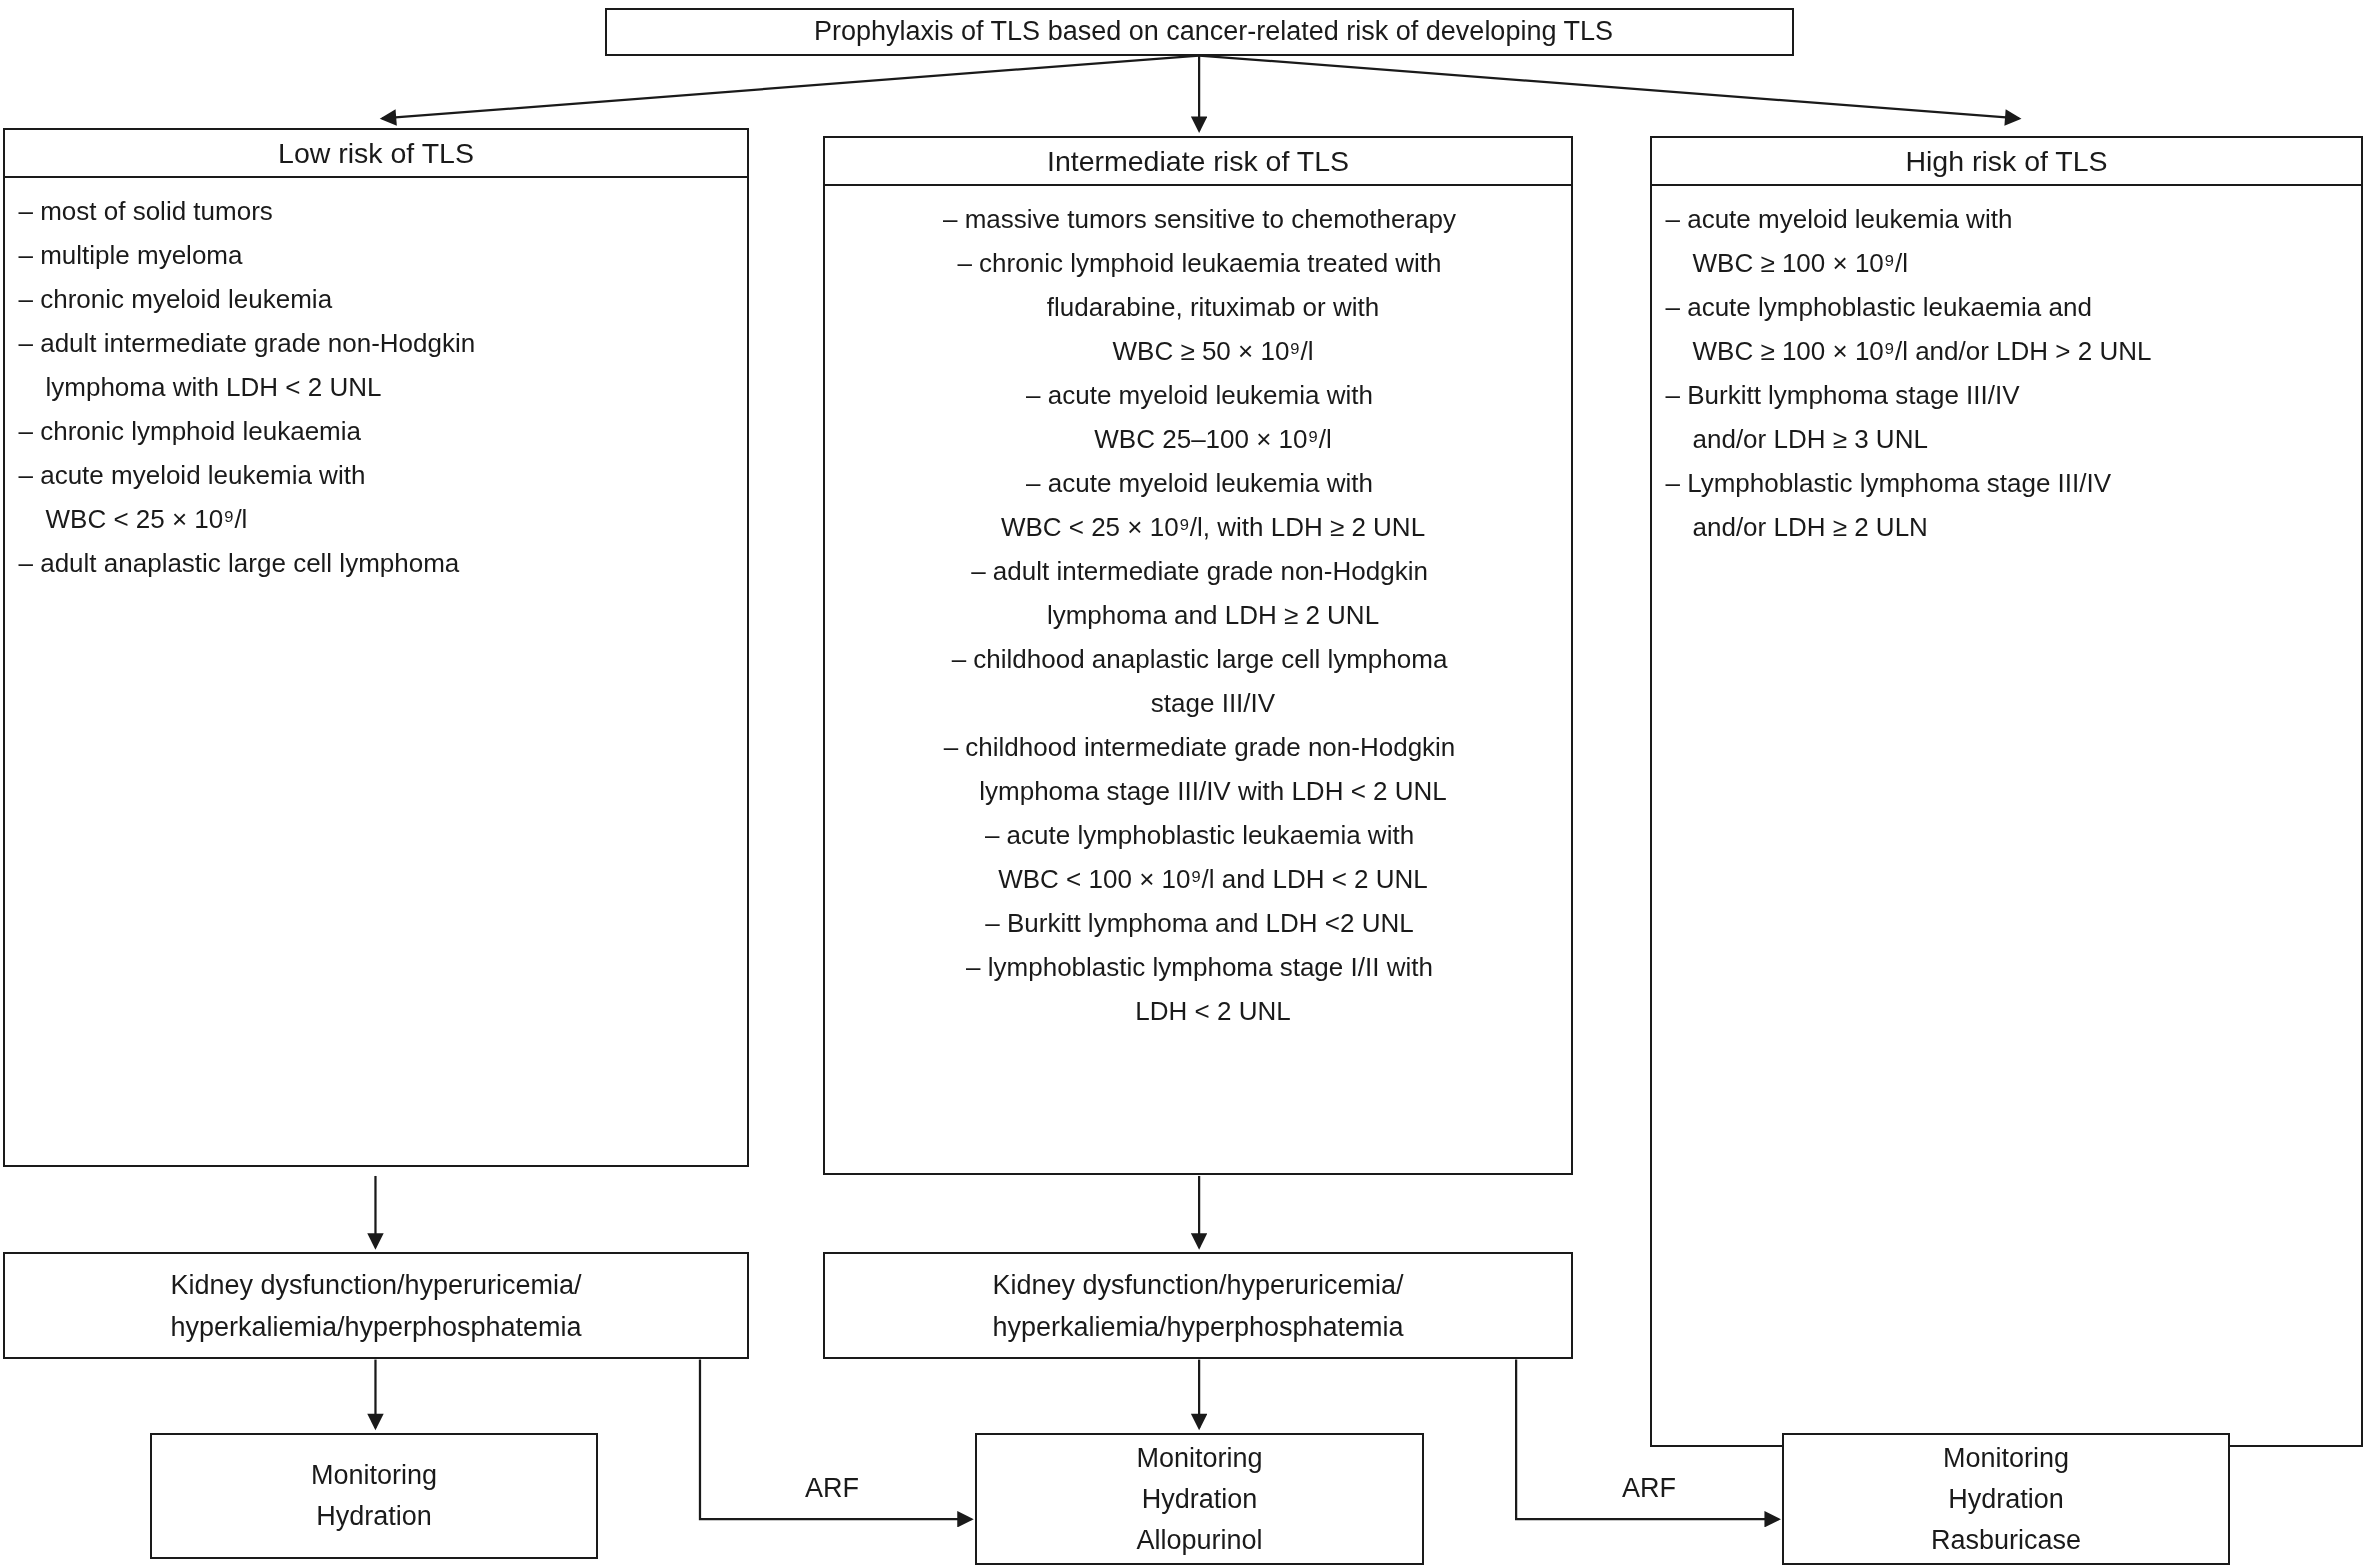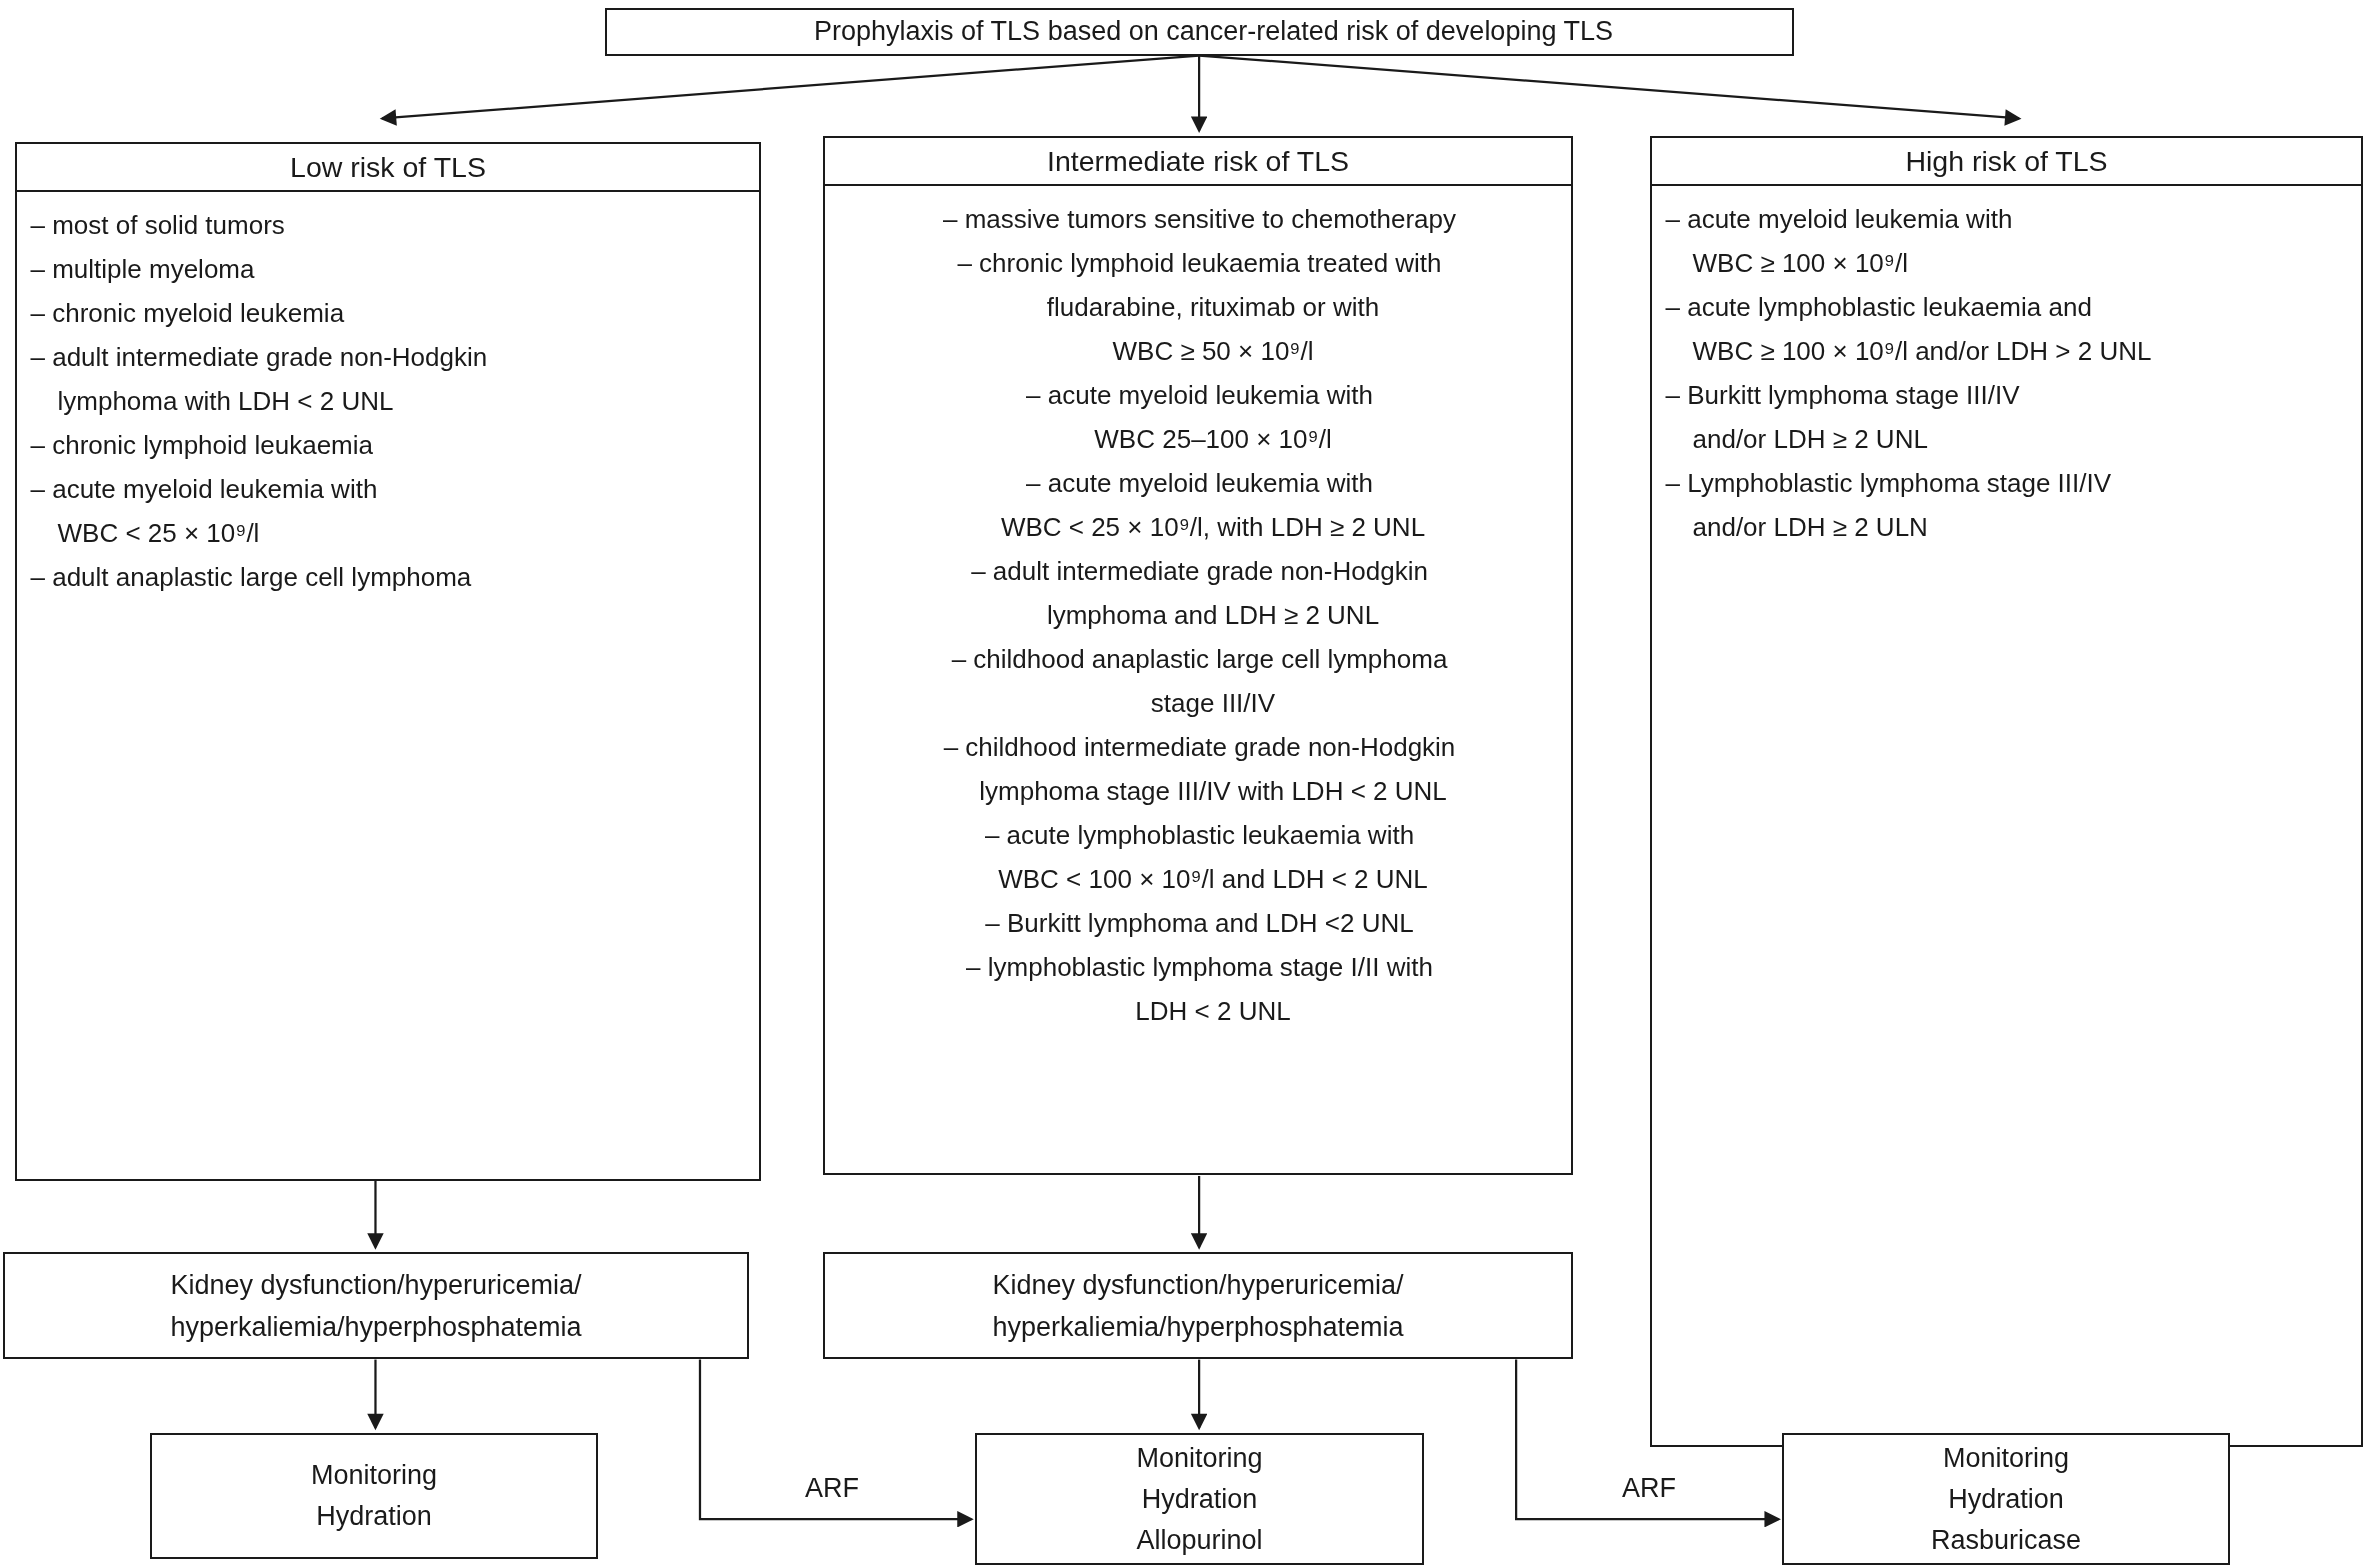--- a/index.html
+++ b/index.html
@@ -66,21 +66,21 @@
       <path d="M 2677 1569 L 2677 1905" marker-end="url(#ah)"></path>
       <path d="M 934 1814 L 934 2027 L 1296 2027" marker-end="url(#ah)"></path>
       <path d="M 2023 1814 L 2023 2027 L 2373 2027" marker-end="url(#ah)"></path>
     </g>
   </svg>
 
   <div class="box title-box">
     <span>Prophylaxis of TLS based on cancer-related risk of developing TLS</span>
   </div>
 
-  <div class="box" style="left:3px; top:142px; width:746px; height:1039px;margin-left:12px;">
+  <div class="box" style="left:3px; top:128px; width:746px; height:1039px;">
     <div class="col-header">Low risk of TLS</div>
     <div class="col-body">
       <div class="item">– most of solid tumors</div>
       <div class="item">– multiple myeloma</div>
       <div class="item">– chronic myeloid leukemia</div>
       <div class="item">– adult intermediate grade non-Hodgkin
 lymphoma with LDH &lt; 2 UNL</div>
       <div class="item">– chronic lymphoid leukaemia</div>
       <div class="item">– acute myeloid leukemia with
 WBC &lt; 25 × 10⁹/l</div>
@@ -114,21 +114,21 @@
   </div>
 
   <div class="box" style="left:1650px; top:136px; width:713px; height:1311px;">
     <div class="col-header">High risk of TLS</div>
     <div class="col-body">
       <div class="item">– acute myeloid leukemia with
 WBC ≥ 100 × 10⁹/l</div>
       <div class="item">– acute lymphoblastic leukaemia and
 WBC ≥ 100 × 10⁹/l and/or LDH &gt; 2 UNL</div>
       <div class="item">– Burkitt lymphoma stage III/IV
-and/or LDH ≥ 2 UNL</div>
+and/or LDH ≥ 3 UNL</div>
       <div class="item">– Lymphoblastic lymphoma stage III/IV
 and/or LDH ≥ 2 ULN</div>
     </div>
   </div>
 
   <div class="box center-box kidney" style="left:3px; top:1252px; width:746px; height:107px;">Kidney dysfunction/hyperuricemia/
 hyperkaliemia/hyperphosphatemia</div>
 
   <div class="box center-box kidney" style="left:823px; top:1252px; width:750px; height:107px;">Kidney dysfunction/hyperuricemia/
 hyperkaliemia/hyperphosphatemia</div>

